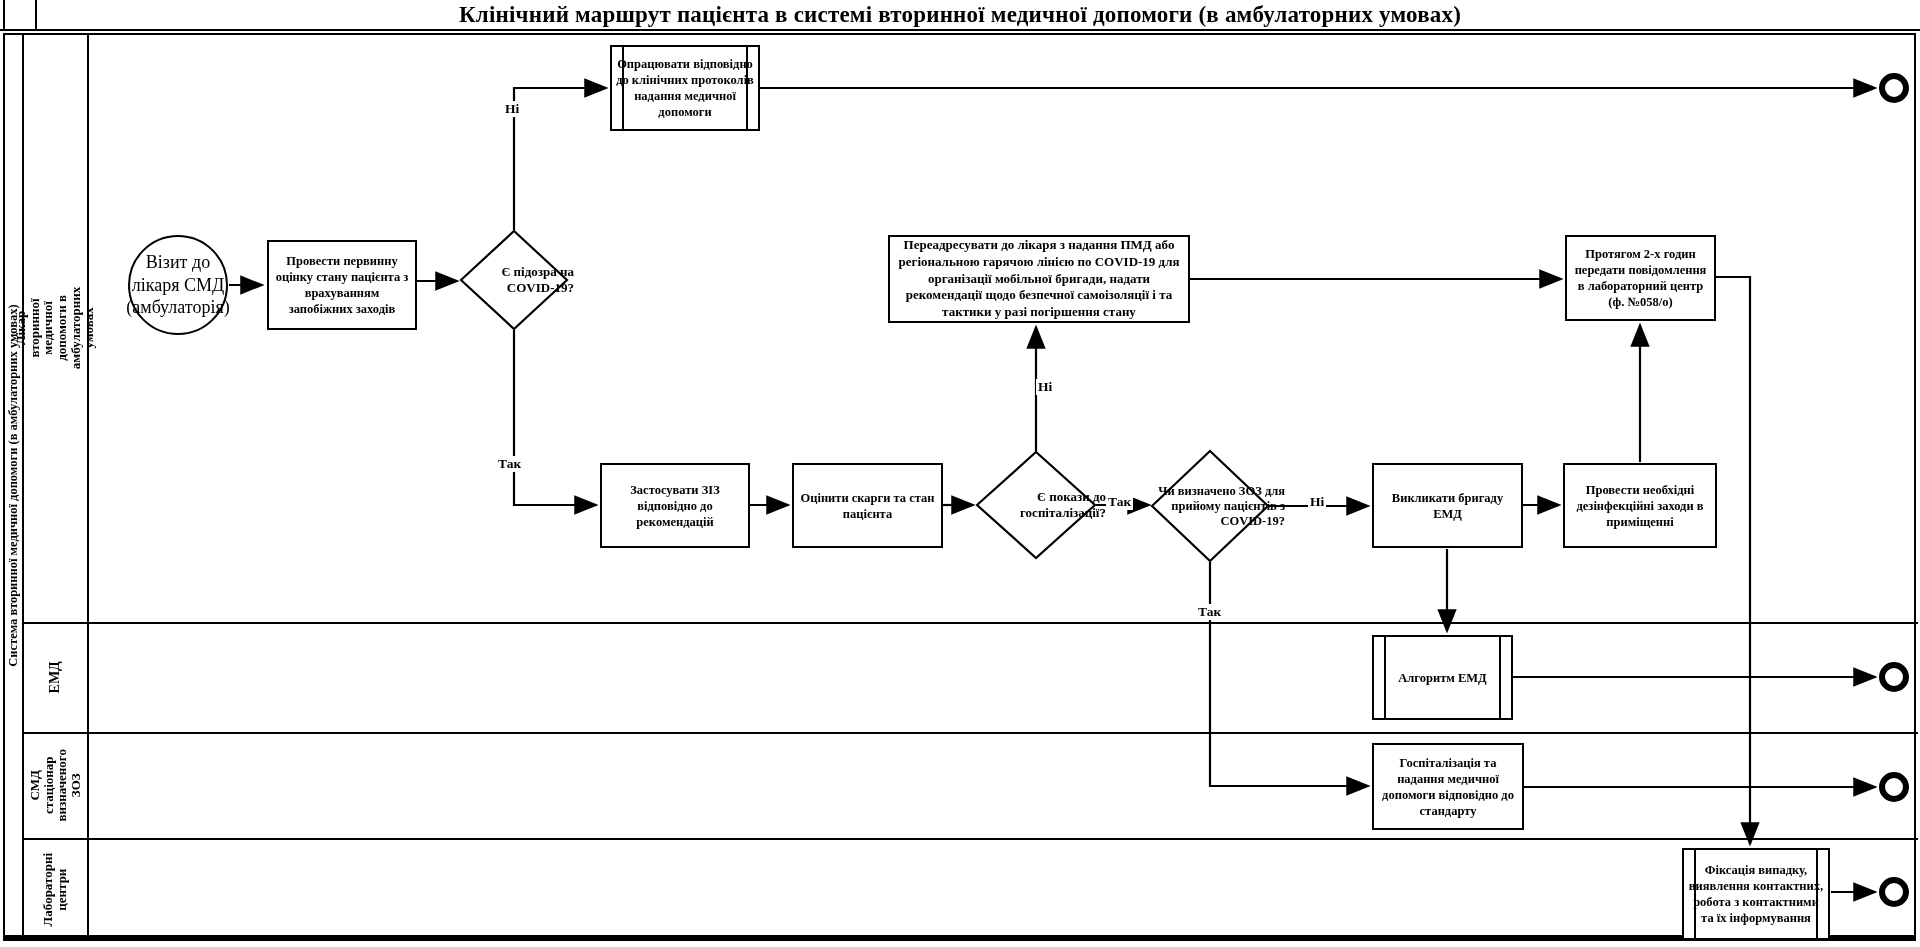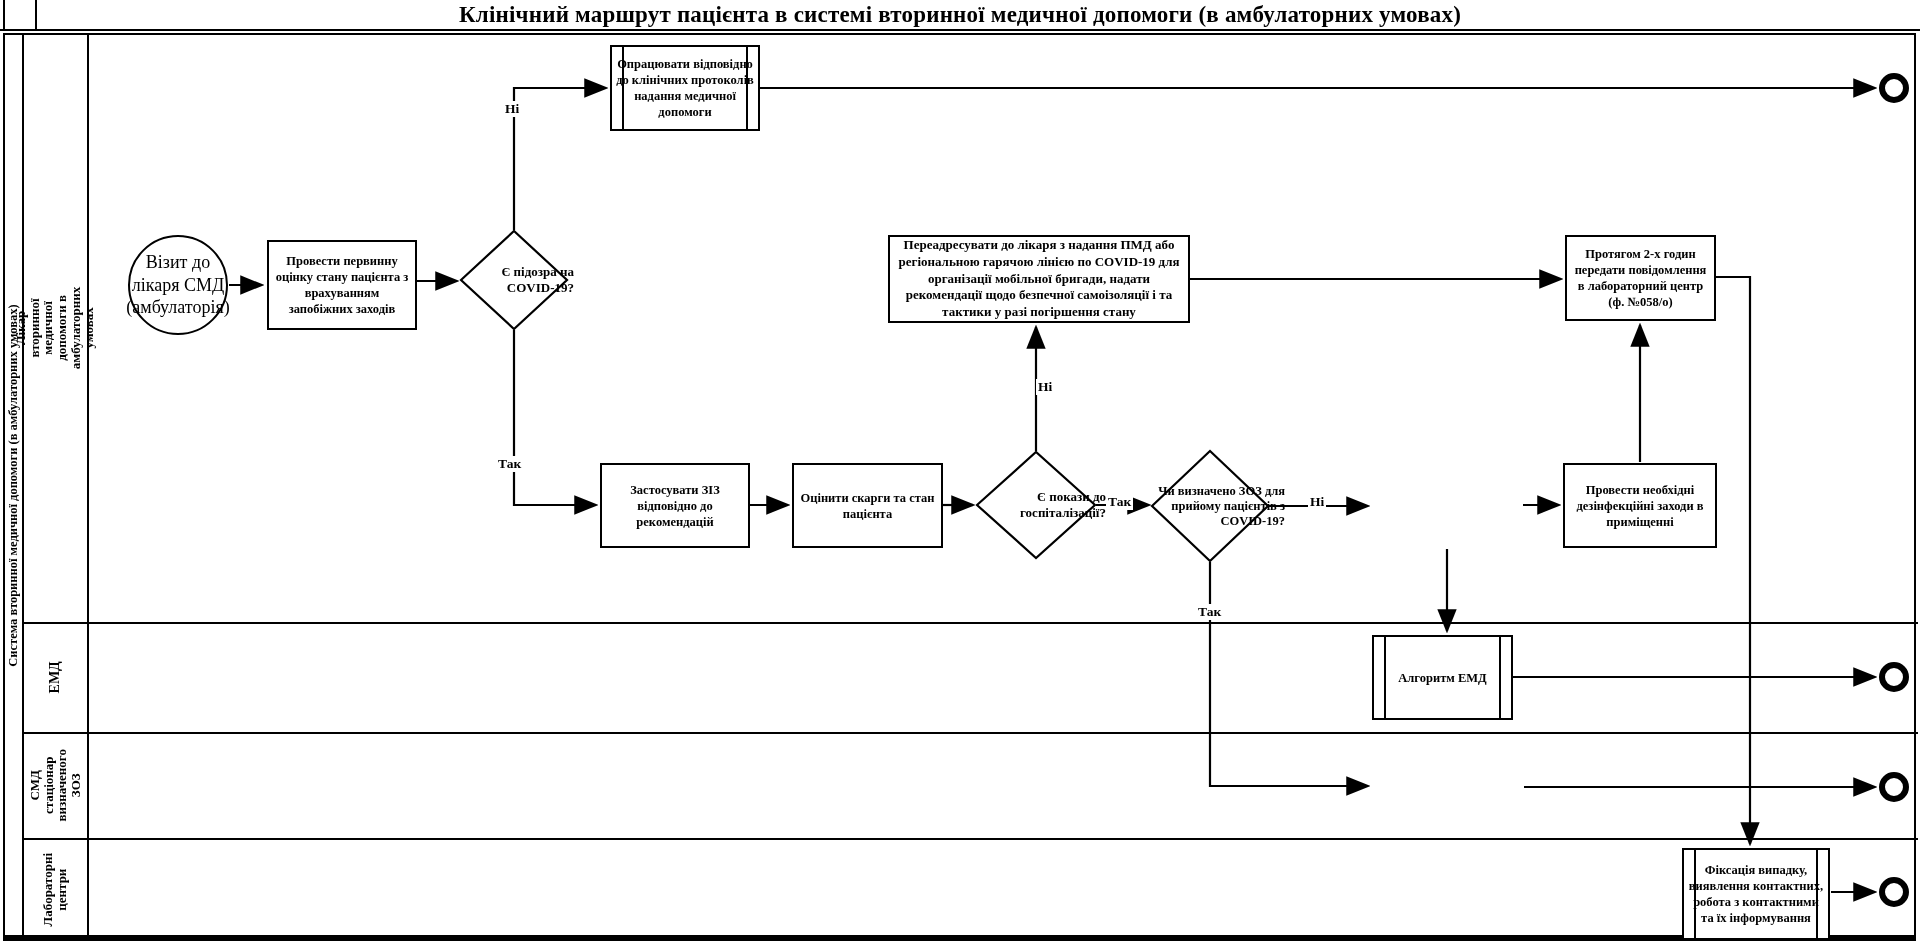--- a/index.html
+++ b/index.html
@@ -124,27 +124,33 @@
   </div>
   <div class="task" style="left:792px;top:463px;width:151px;height:85px;">
     <span>Оцінити скарги та стан пацієнта</span>
   </div>
   <div class="task" style="left:888px;top:235px;width:302px;height:88px;font-size:13px;">
     <span>Переадресувати до лікаря з надання ПМД або регіональною гарячою лінією по COVID-19 для організації мобільної бригади, надати рекомендації щодо безпечної самоізоляції і та тактики у разі погіршення стану</span>
   </div>
   <div class="task" style="left:1565px;top:235px;width:151px;height:86px;">
     <span>Протягом 2-х годин передати повідомлення в лабораторний центр (ф. №058/о)</span>
   </div>
+  <div class="task" style="left:1372px;top:463px;width:151px;height:85px;">
+    <span>Викликати бригаду ЕМД</span>
+  </div>
   <div class="task" style="left:1563px;top:463px;width:154px;height:85px;">
     <span>Провести необхідні дезінфекційні заходи в приміщенні</span>
   </div>
   <div class="task" style="left:1372px;top:635px;width:141px;height:85px;">
     <span class="sub-marker l"></span>
     <span class="sub-marker r"></span>
     <span>Алгоритм ЕМД</span>
+  </div>
+  <div class="task" style="left:1372px;top:743px;width:152px;height:87px;">
+    <span>Госпіталізація та надання медичної допомоги відповідно до стандарту</span>
   </div>
   <div class="task" style="left:1682px;top:848px;width:148px;height:92px;">
     <span class="sub-marker l"></span>
     <span class="sub-marker r"></span>
     <span>Фіксація випадку, виявлення контактних, робота з контактними та їх інформування</span>
   </div>
 
   <div class="gw-label" style="left:454px;top:256px;width:120px;height:48px;">Є підозра на COVID-19?</div>
   <div class="gw-label" style="left:966px;top:481px;width:140px;height:48px;">Є покази до госпіталізації?</div>
   <div class="gw-label" style="left:1143px;top:452px;width:134px;height:108px;font-size:12.5px;margin-left:8px;">Чи визначено ЗОЗ для прийому пацієнтів з COVID-19?</div>

